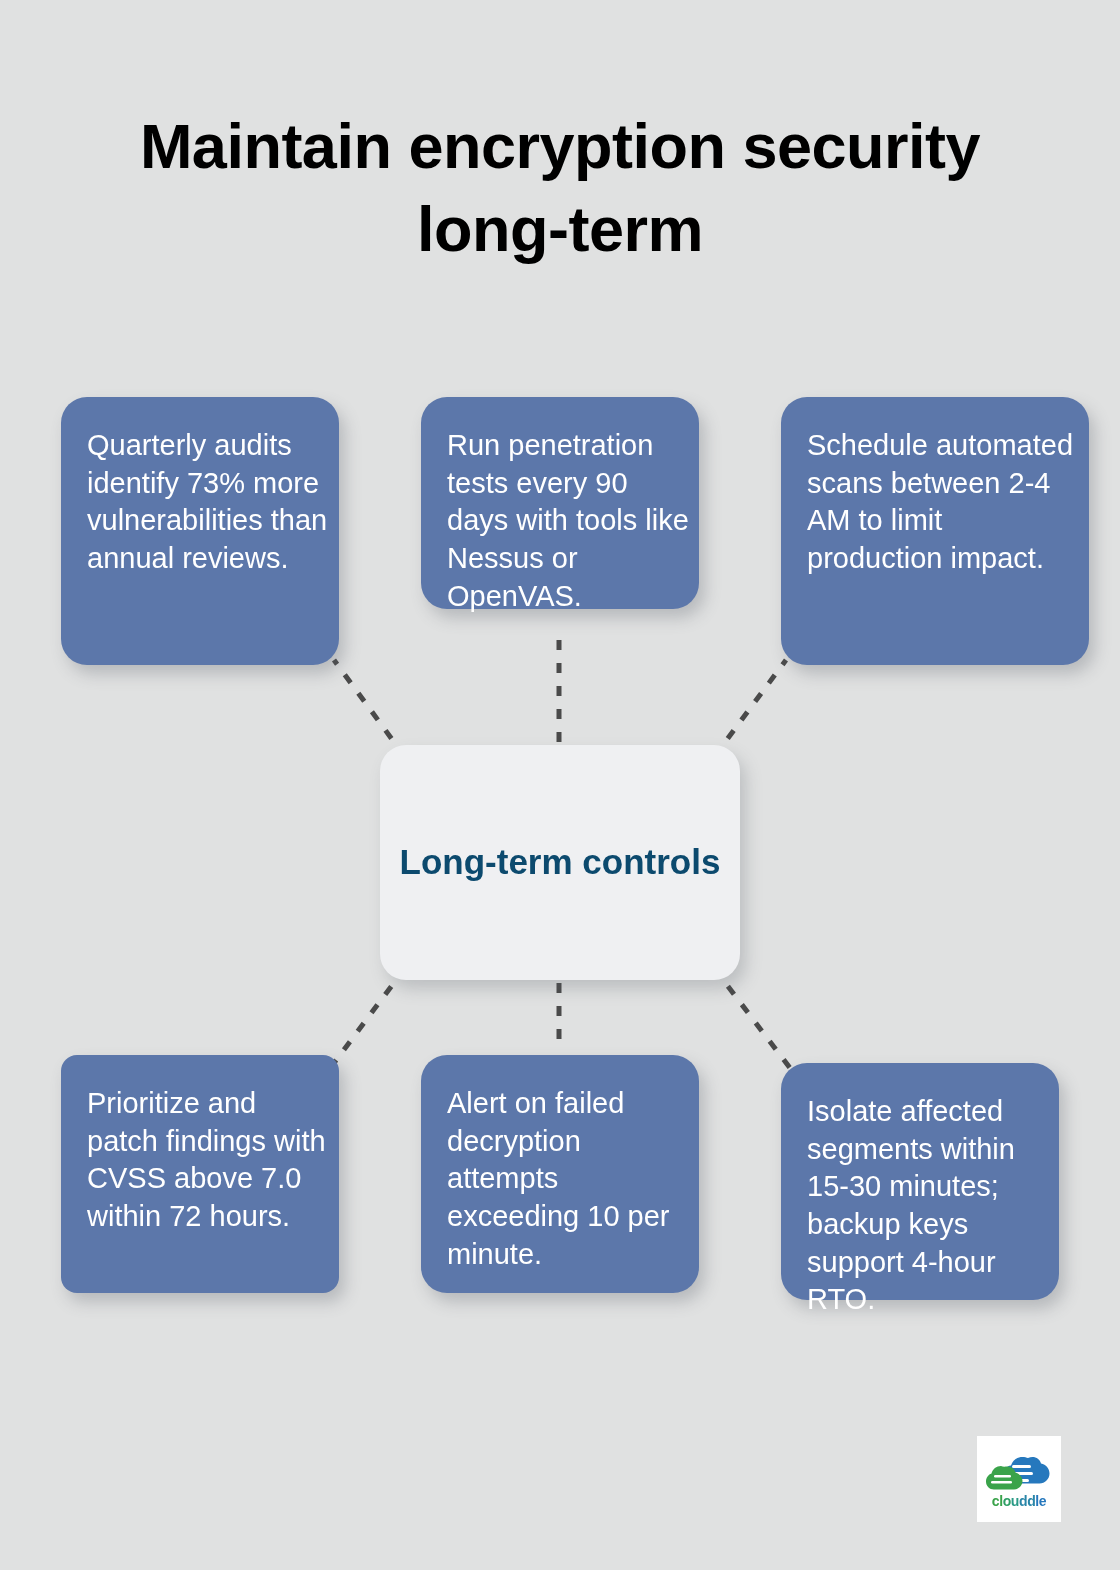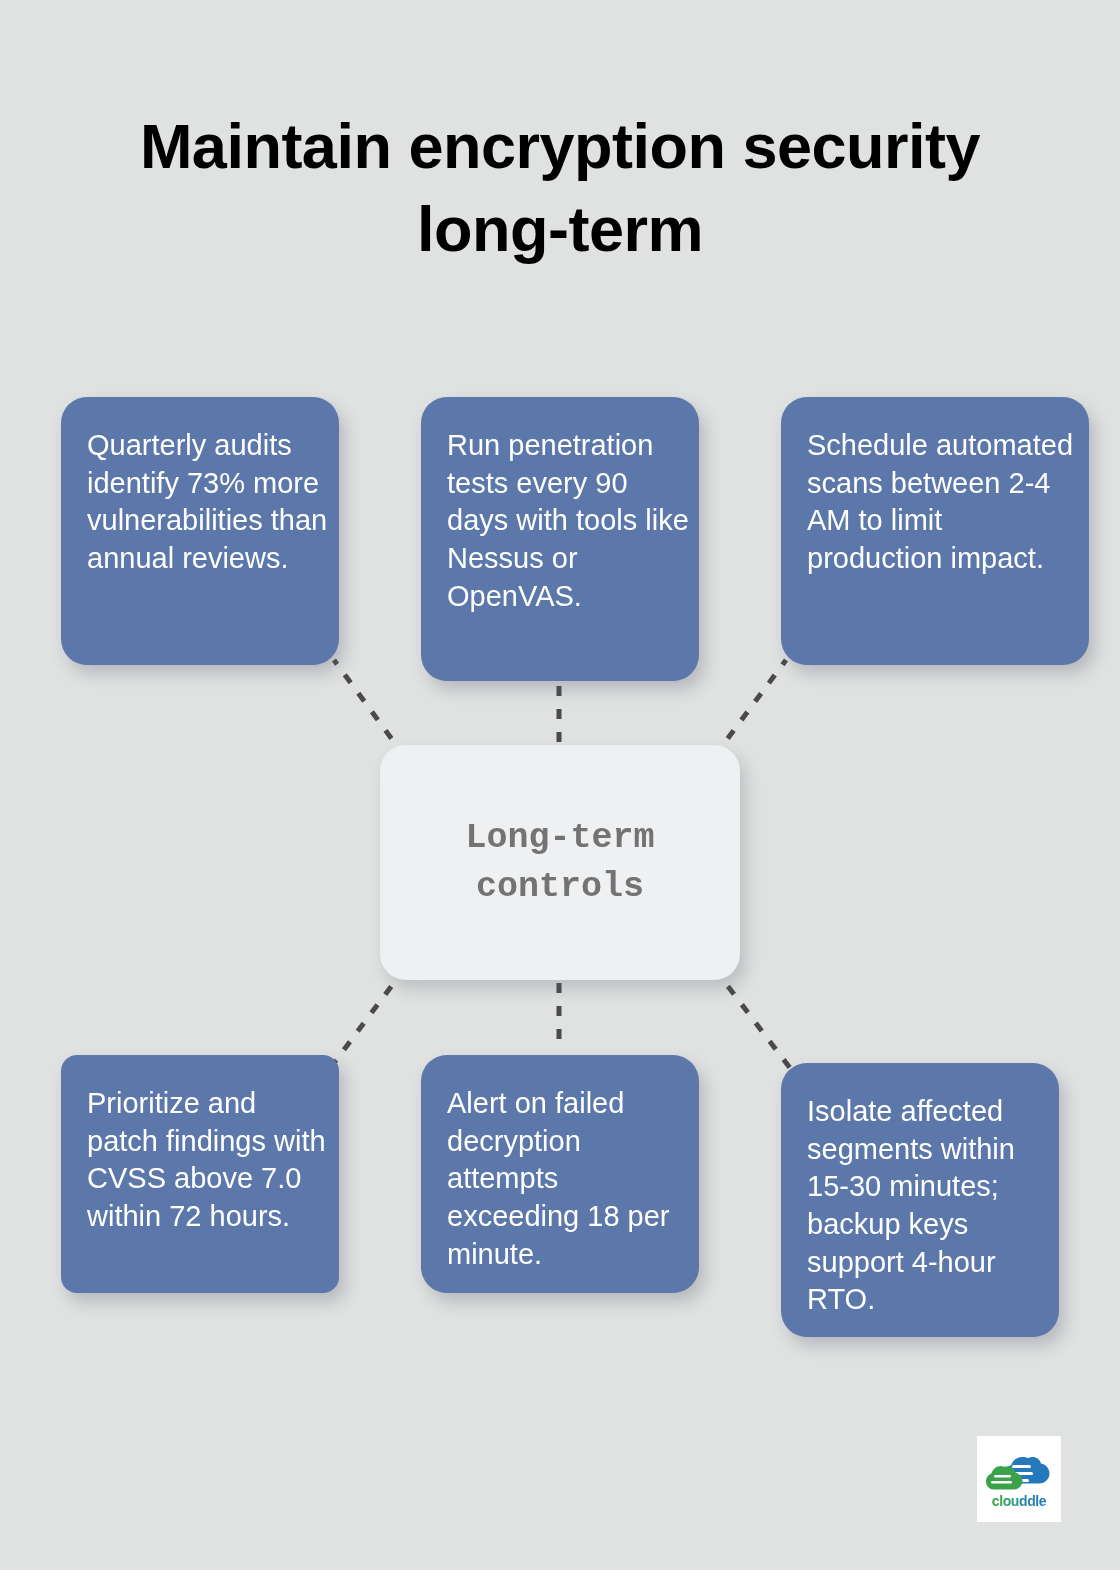--- a/index.html
+++ b/index.html
@@ -54,49 +54,48 @@
     padding: 30px 10px 20px 26px;
     font-size: 29px;
     line-height: 1.30;
     box-shadow: 6px 9px 16px rgba(90, 95, 105, 0.30);
   }
   .node .node-text {
     display: block;
   }
 
   .n1 { left: 61px;  top: 397px;  width: 278px; height: 268px; }
-  .n2 { left: 421px; top: 397px;  width: 278px; height: 284px; }
+  .n2 { left: 421px; top: 397px;  width: 278px; height: 212px; }
   .n3 { left: 781px; top: 397px;  width: 308px; height: 268px; }
   .n4 { left: 61px;  top: 1055px; width: 278px; height: 238px; border-radius: 16px; }
   .n5 { left: 421px; top: 1055px; width: 278px; height: 238px; }
-  .n6 { left: 781px; top: 1063px; width: 278px; height: 274px; }
+  .n6 { left: 781px; top: 1063px; width: 278px; height: 237px; }
 
   
   #center-node {
     position: absolute;
     left: 380px;
     top: 745px;
     width: 360px;
     height: 235px;
     box-sizing: border-box;
     border-radius: 26px;
     background: #eff0f2;
     box-shadow: 6px 9px 16px rgba(90, 95, 105, 0.26);
     display: flex;
     align-items: center;
     justify-content: center;
   }
   #center-label {
     font-size: 35px;
     line-height: 1.38;
     font-weight: bold;
-    color: #737373;
+    color: #0c4a6e;
     text-align: center;
     white-space: pre-line;
-    font-family: Liberation Mono, monospace;
   }
 
   
   #logo-box {
     position: absolute;
     left: 977px;
     top: 1436px;
     width: 84px;
     height: 86px;
     background: #ffffff;
@@ -149,21 +148,21 @@
   </div>
 
   <div id="center-node">
     <span id="center-label">Long-term controls</span>
   </div>
 
   <div class="node n4">
     <span class="node-text">Prioritize and patch findings with CVSS above 7.0 within 72 hours.</span>
   </div>
   <div class="node n5">
-    <span class="node-text">Alert on failed decryption attempts exceeding 18 per minute.</span>
+    <span class="node-text">Alert on failed decryption attempts exceeding 10 per minute.</span>
   </div>
   <div class="node n6">
     <span class="node-text">Isolate affected segments within 15-30 minutes; backup keys support 4-hour RTO.</span>
   </div>
 
   <div id="logo-box">
     <svg id="logo-mark" width="66" height="42" viewBox="0 0 132 84" aria-hidden="true">
 
       <path fill="#2678bd" d="M73 12c-11 0-20 7-23 17-9 1-16 9-16 18 0 10 8 18 18 18h55c11 0 20-9 20-20 0-10-7-18-17-20-2-8-9-13-17-13-3 0-6 1-9 2-3-1-7-2-11-2z"></path>
 

